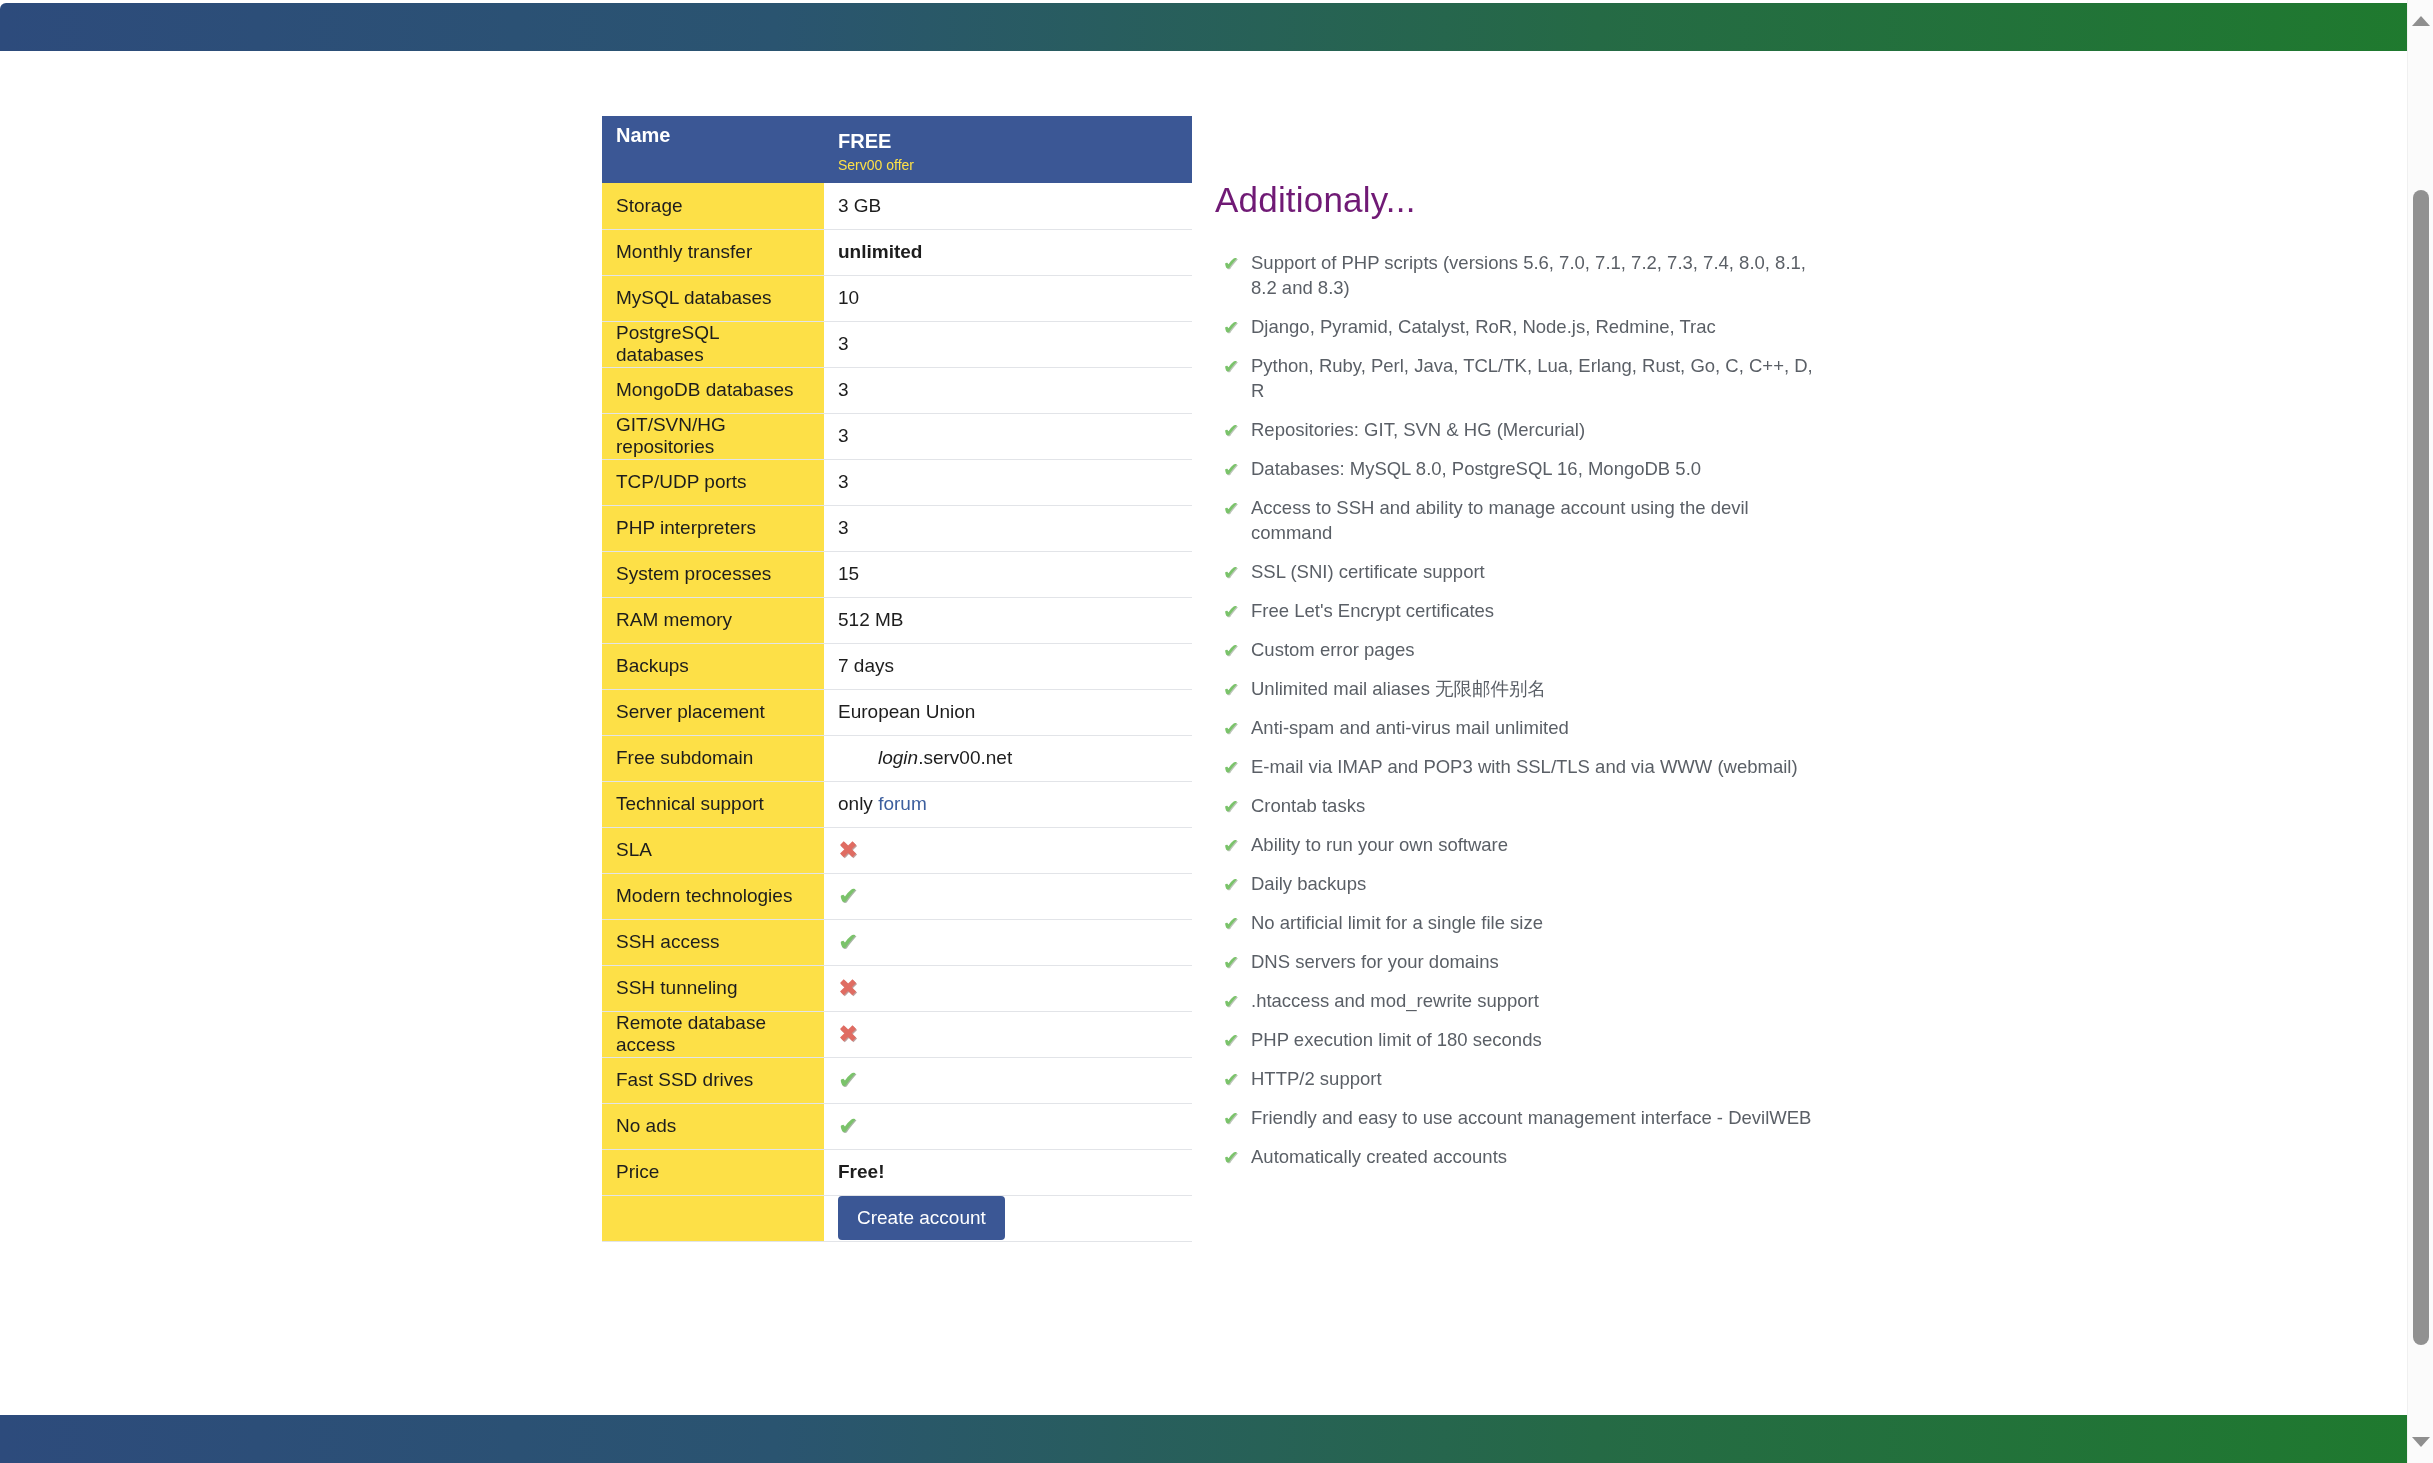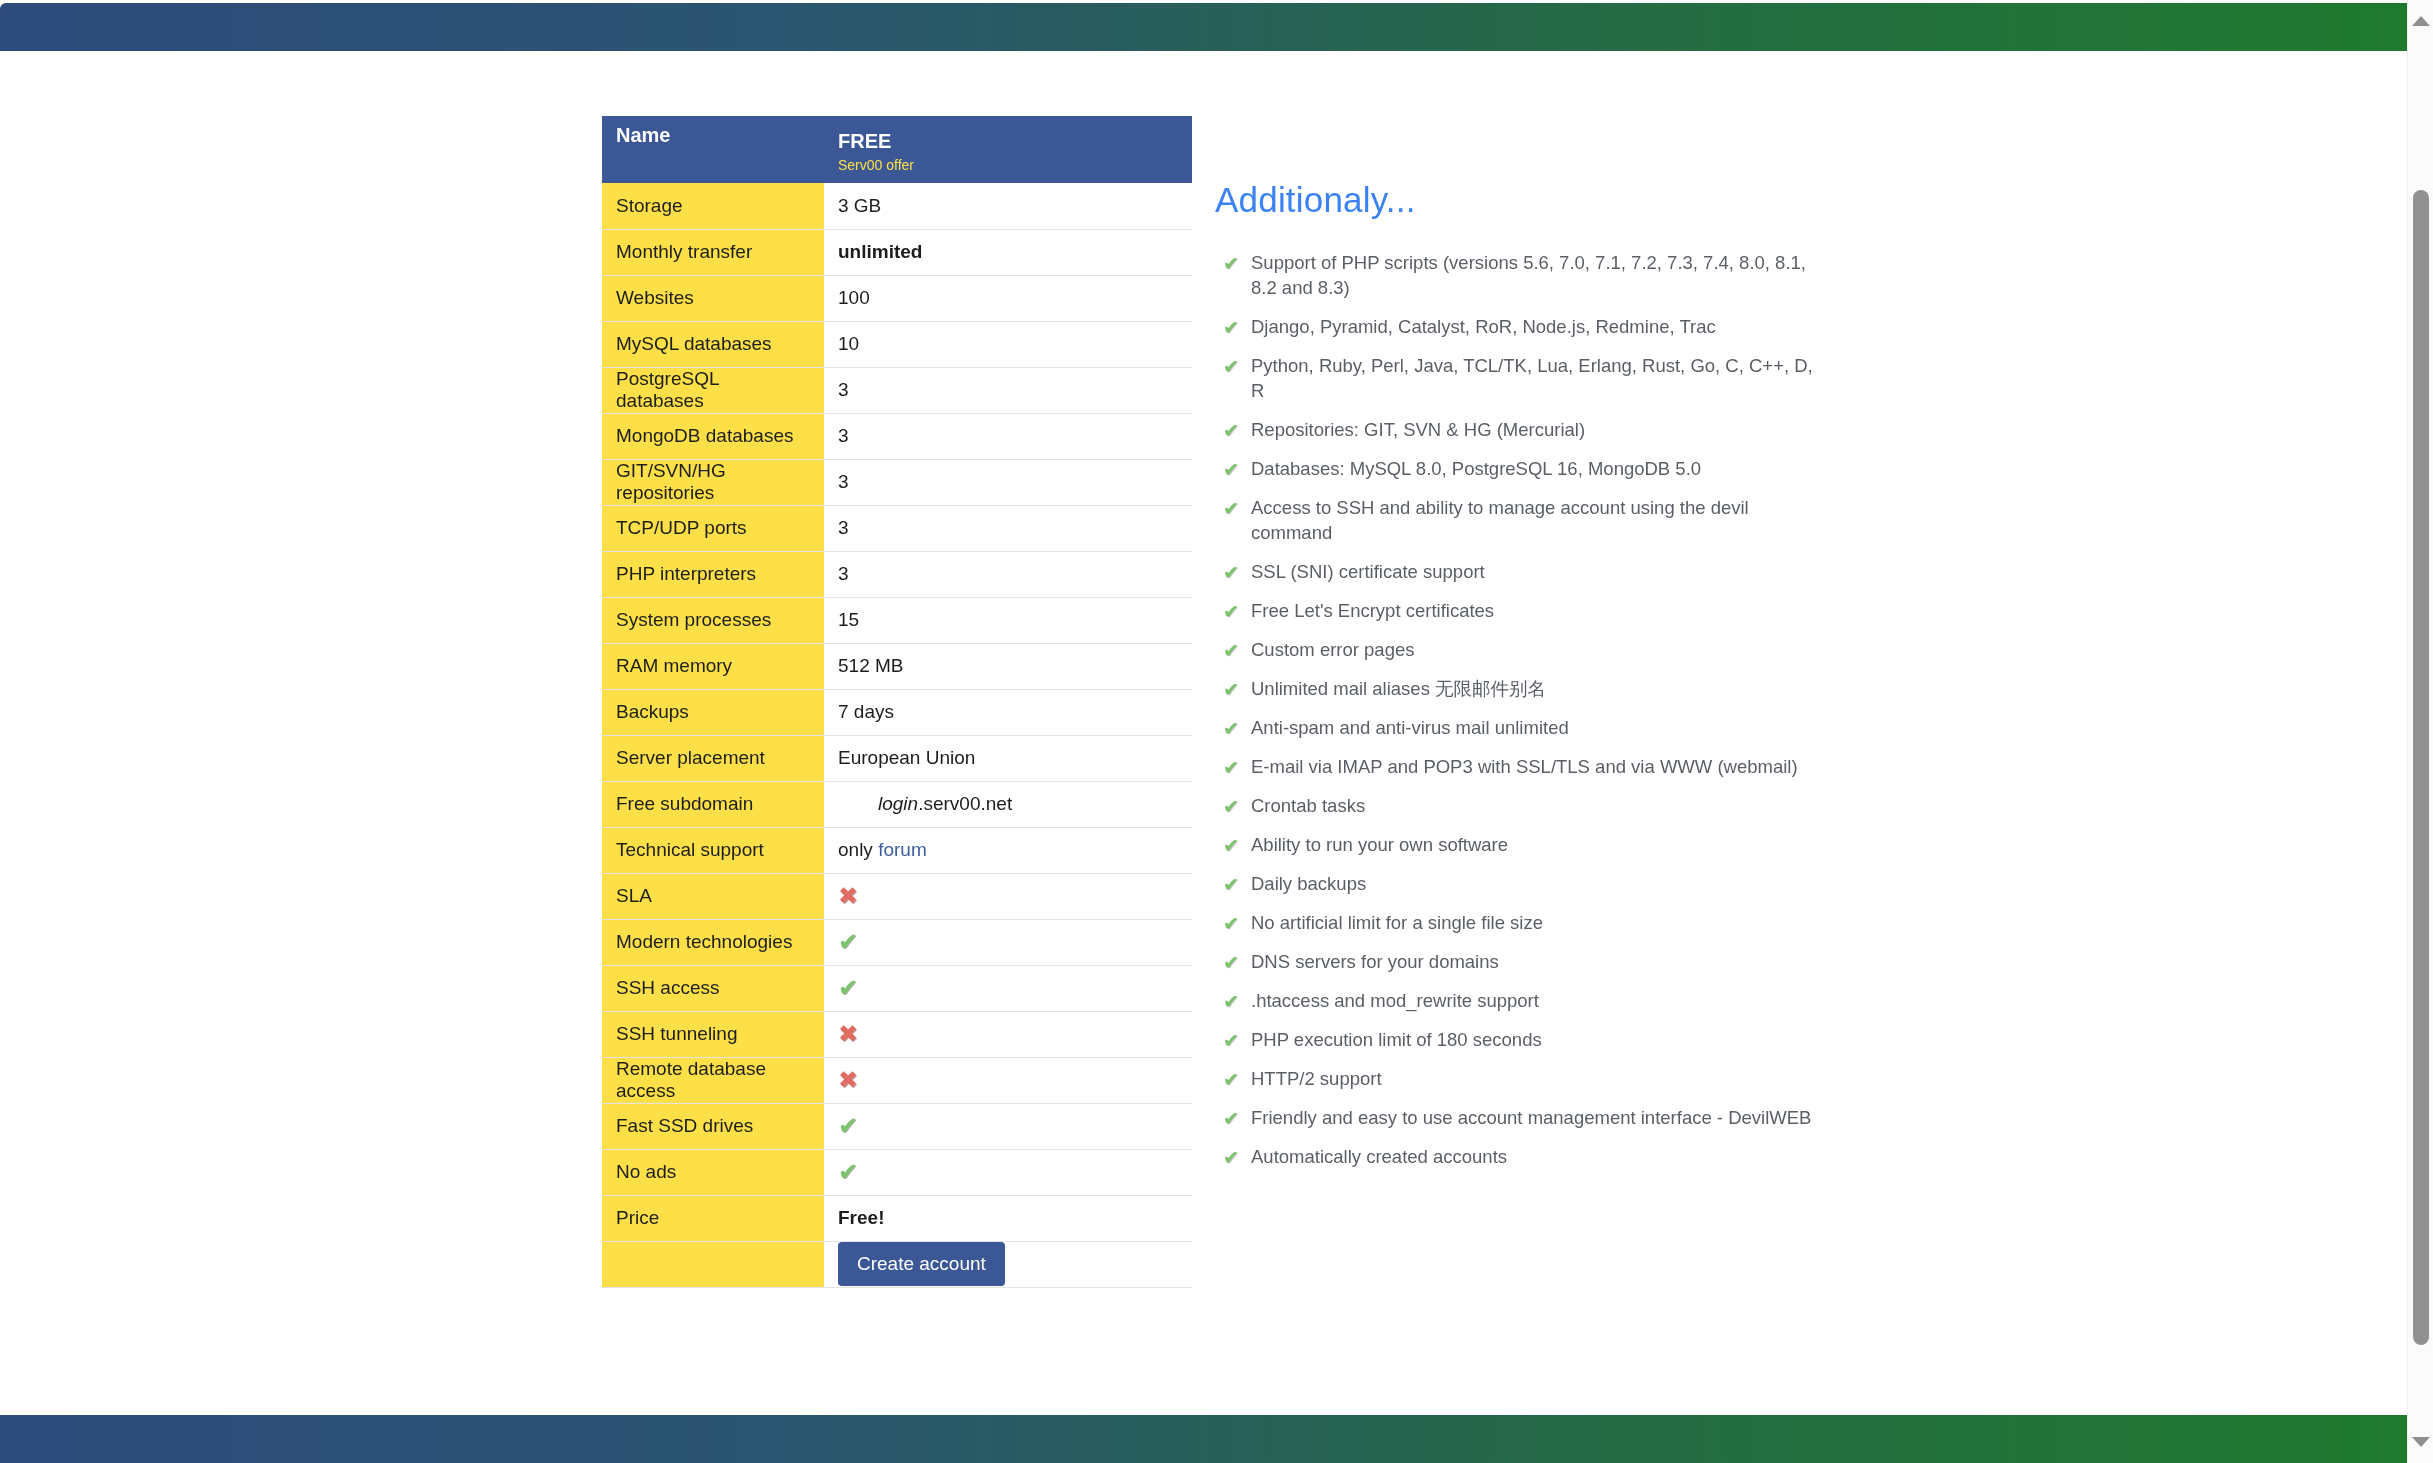--- a/index.html
+++ b/index.html
@@ -120,21 +120,21 @@
     padding: 11px 19px;
     cursor: pointer;
   }
 
   
   .extras { position: absolute; left: 1215px; top: 180px; width: 640px; }
   .extras h2 {
     margin: 0 0 30px 0;
     font-size: 35px;
     font-weight: normal;
-    color: #3b82f6;
+    color: #701a75;
     letter-spacing: .2px;
   }
   ul.extra-list { list-style: none; margin: 0; padding: 0; }
   ul.extra-list li {
     position: relative;
     padding-left: 36px;
     margin-bottom: 14px;
     font-size: 18.5px;
     line-height: 25px;
     color: #5a5f66;
@@ -169,24 +169,20 @@
           </tr>
         </thead>
         <tbody id="offer-body">
             <tr>
               <td class="lbl">Storage</td>
               <td class="val">3 GB</td>
             </tr>
             <tr>
               <td class="lbl">Monthly transfer</td>
               <td class="val bold">unlimited</td>
-            </tr>
-            <tr>
-              <td class="lbl">Websites</td>
-              <td class="val">100</td>
             </tr>
             <tr>
               <td class="lbl">MySQL databases</td>
               <td class="val">10</td>
             </tr>
             <tr>
               <td class="lbl">PostgreSQL databases</td>
               <td class="val">3</td>
             </tr>
             <tr>

